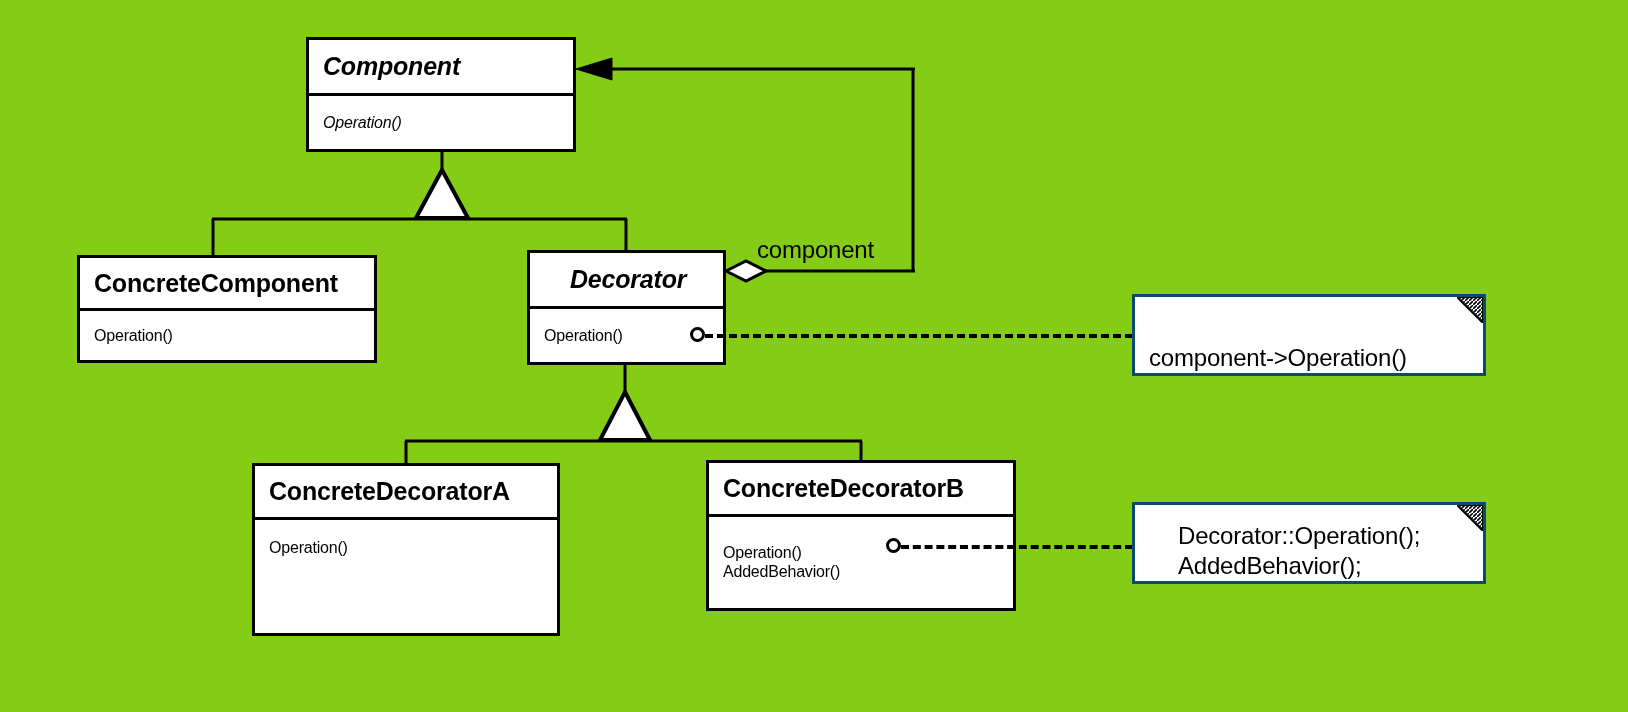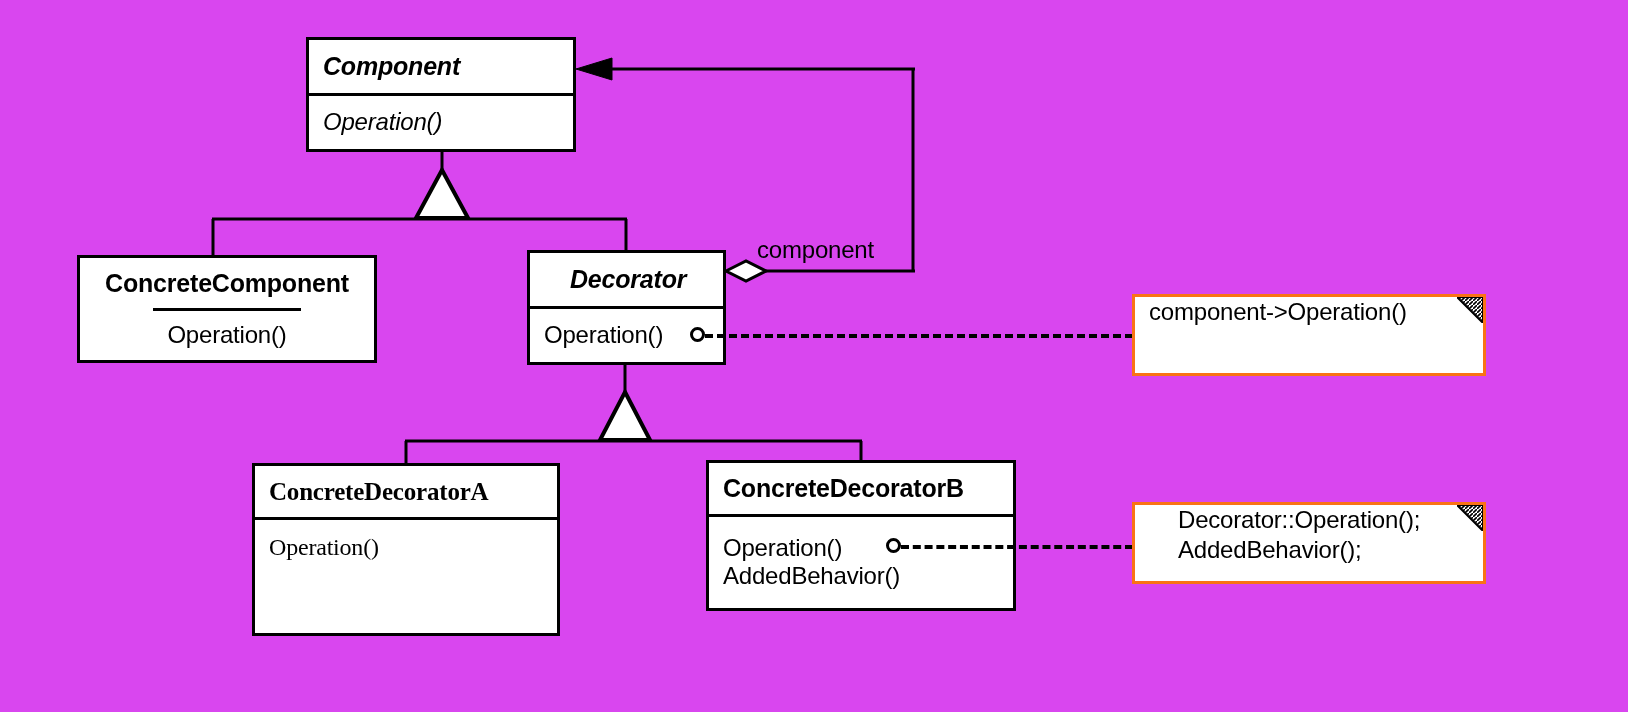--- a/index.html
+++ b/index.html
@@ -9,21 +9,21 @@
     background: #ffffff;
   }
   body {
     font-family: "Liberation Sans", sans-serif;
     color: #000000;
   }
   #canvas {
     position: relative;
     width: 1628px;
     height: 712px;
-    background: #d946ef;
+    background: #84cc16;
     overflow: hidden;
   }
   
   .uml-class {
     position: absolute;
     box-sizing: border-box;
     background: #ffffff;
     border: 3px solid #000000;
     display: flex;
     flex-direction: column;
@@ -41,45 +41,45 @@
   .cls-name {
     font-size: 25px;
     font-weight: bold;
     letter-spacing: -0.2px;
     white-space: nowrap;
   }
   .cls-name.abstract {
     font-style: italic;
   }
   .cls-member {
-    font-size: 24px;
+    font-size: 16px;
     font-weight: normal;
     letter-spacing: -0.2px;
     white-space: nowrap;
     line-height: 1.2;
   }
   .cls-member.abstract {
     font-style: italic;
   }
   .member-stack {
     display: flex;
     flex-direction: column;
     justify-content: center;
     padding: 0 14px;
     box-sizing: border-box;
   }
   
   .uml-note {
     position: absolute;
     box-sizing: border-box;
     background: #ffffff;
-    border: 3px solid #f97316;
+    border: 3px solid #0c4a6e;
     display: flex;
     flex-direction: column;
-    justify-content: flex-start;
+    justify-content: flex-end;
     padding: 0 14px;
   }
   .note-line {
     font-size: 24px;
     letter-spacing: -0.2px;
     white-space: nowrap;
     line-height: 1.25;
   }
   .note-fold {
     position: absolute;
@@ -153,41 +153,41 @@
 
   <div class="uml-class" style="left:306px; top:37px; width:270px; height:115px;">
     <div class="compartment" style="height:55px;">
       <span class="cls-name abstract">Component</span>
     </div>
     <div class="compartment" style="height:57px;">
       <span class="cls-member abstract">Operation()</span>
     </div>
   </div>
 
-  <div class="uml-class" style="left:77px; top:255px; width:300px; height:108px;align-items:center;">
+  <div class="uml-class" style="left:77px; top:255px; width:300px; height:108px;">
     <div class="compartment" style="height:52px;">
       <span class="cls-name">ConcreteComponent</span>
     </div>
     <div class="compartment" style="height:53px;">
       <span class="cls-member">Operation()</span>
     </div>
   </div>
 
   <div class="uml-class" style="left:527px; top:250px; width:199px; height:115px;">
     <div class="compartment" style="height:55px;padding-left:40px;">
       <span class="cls-name abstract">Decorator</span>
     </div>
     <div class="compartment" style="height:57px;">
       <span class="cls-member">Operation()</span>
     </div>
   </div>
 
   <span class="socket" style="left:690px; top:327px;"></span>
 
-  <div class="uml-class" style="left:252px; top:463px; width:308px; height:173px;font-family:Liberation Serif, serif;">
+  <div class="uml-class" style="left:252px; top:463px; width:308px; height:173px;">
     <div class="compartment" style="height:51px;">
       <span class="cls-name">ConcreteDecoratorA</span>
     </div>
     <div class="compartment" style="height:58px;">
       <span class="cls-member">Operation()</span>
     </div>
   </div>
 
   <div class="uml-class" style="left:706px; top:460px; width:310px; height:151px;">
     <div class="compartment" style="height:52px;">

